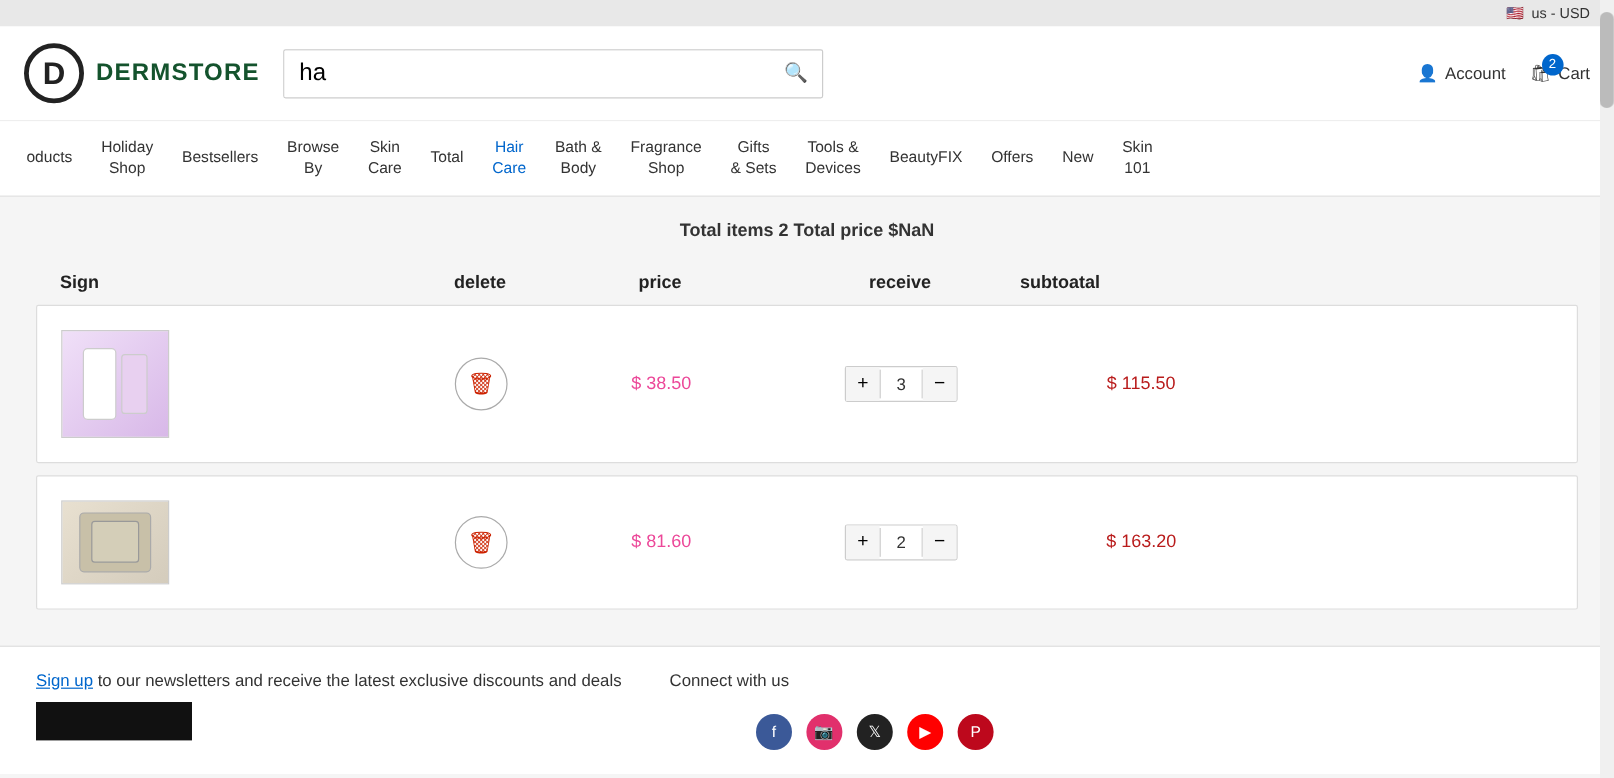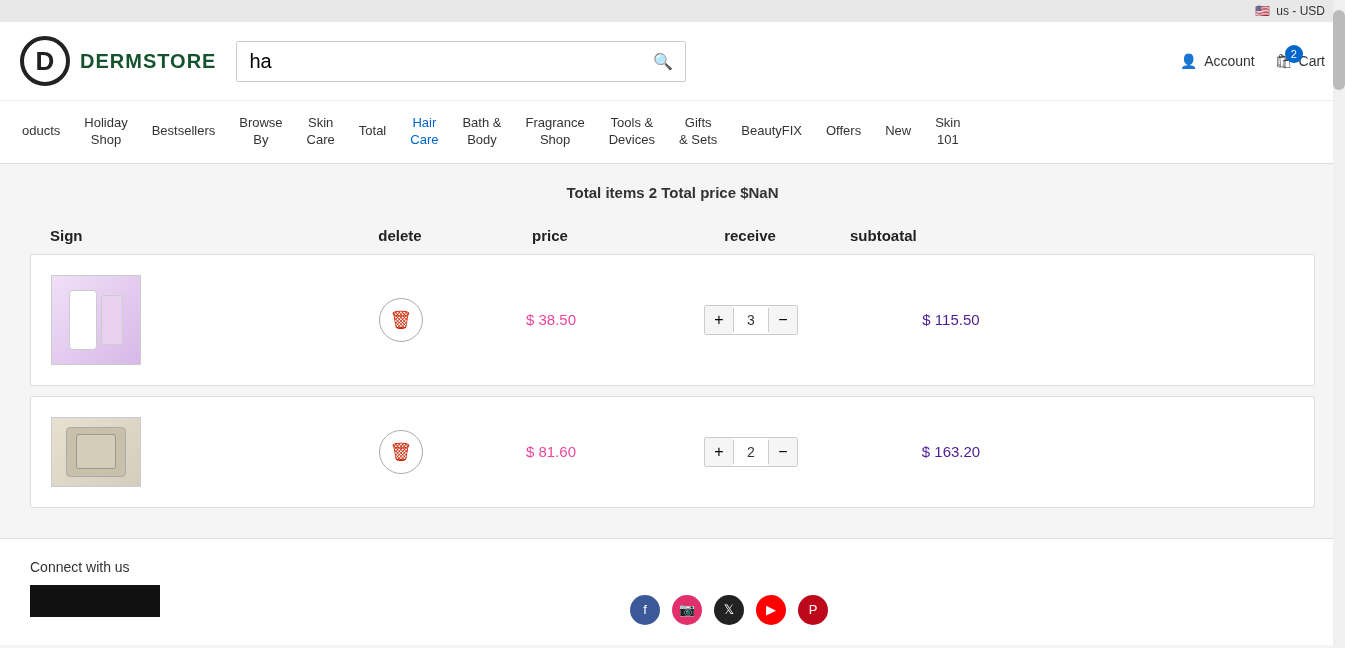--- a/index.html
+++ b/index.html
@@ -209,21 +209,21 @@
     .qty-value {
       width: 36px;
       text-align: center;
       font-size: 14px;
       border-left: 1px solid #ccc;
       border-right: 1px solid #ccc;
       padding: 4px 0;
     }
     .subtotal-text {
       font-size: 15px;
-      color: #4c1d95;
+      color: #b91c1c;
     }
 
     
     .footer-newsletter {
       background: #fff;
       padding: 20px 30px;
       border-top: 1px solid #ddd;
     }
     .newsletter-row {
       display: flex;
@@ -303,22 +303,22 @@
 <nav class="nav">
   <div class="nav-item">oducts</div>
   <div class="nav-item">Holiday<br>Shop</div>
   <div class="nav-item">Bestsellers</div>
   <div class="nav-item">Browse<br>By</div>
   <div class="nav-item">Skin<br>Care</div>
   <div class="nav-item">Total</div>
   <div class="nav-item" style="color:#0066cc;">Hair<br>Care</div>
   <div class="nav-item">Bath &amp;<br>Body</div>
   <div class="nav-item">Fragrance<br>Shop</div>
+  <div class="nav-item">Gifts<br>&amp; Sets</div>
   <div class="nav-item">Tools &amp;<br>Devices</div>
-  <div class="nav-item">Gifts<br>&amp; Sets</div>
   <div class="nav-item">BeautyFIX</div>
   <div class="nav-item">Offers</div>
   <div class="nav-item">New</div>
   <div class="nav-item">Skin<br>101</div>
 </nav>
 
 <div class="main">
 
   <div class="cart-summary">Total items 2 Total price $NaN</div>
 
@@ -385,20 +385,24 @@
     <div class="cart-row-cell">
       <span class="subtotal-text">$ 163.20</span>
     </div>
   </div>
 
 </div>
 
 <div class="footer-newsletter">
   <div class="newsletter-row">
     <div>
+      <a href="#" style="color:#0066cc;">Sign up</a>
+      <span> to our newsletters and receive the latest exclusive discounts and deals</span>
+    </div>
+    <div>
       <span style="font-weight:normal;text-align:center;">Connect with us</span>
     </div>
   </div>
   <div style="display:flex;gap:60px;margin-top:10px;">
     <div style="width:130px;height:32px;background:#111;display:block;"></div>
     <div class="social-icons" style="margin-left:410px;">
       <div class="social-icon" style="background:#3b5998;">f</div>
       <div class="social-icon" style="background:#e1306c;">📷</div>
       <div class="social-icon" style="background:#222;">𝕏</div>
       <div class="social-icon" style="background:#ff0000;">▶</div>

